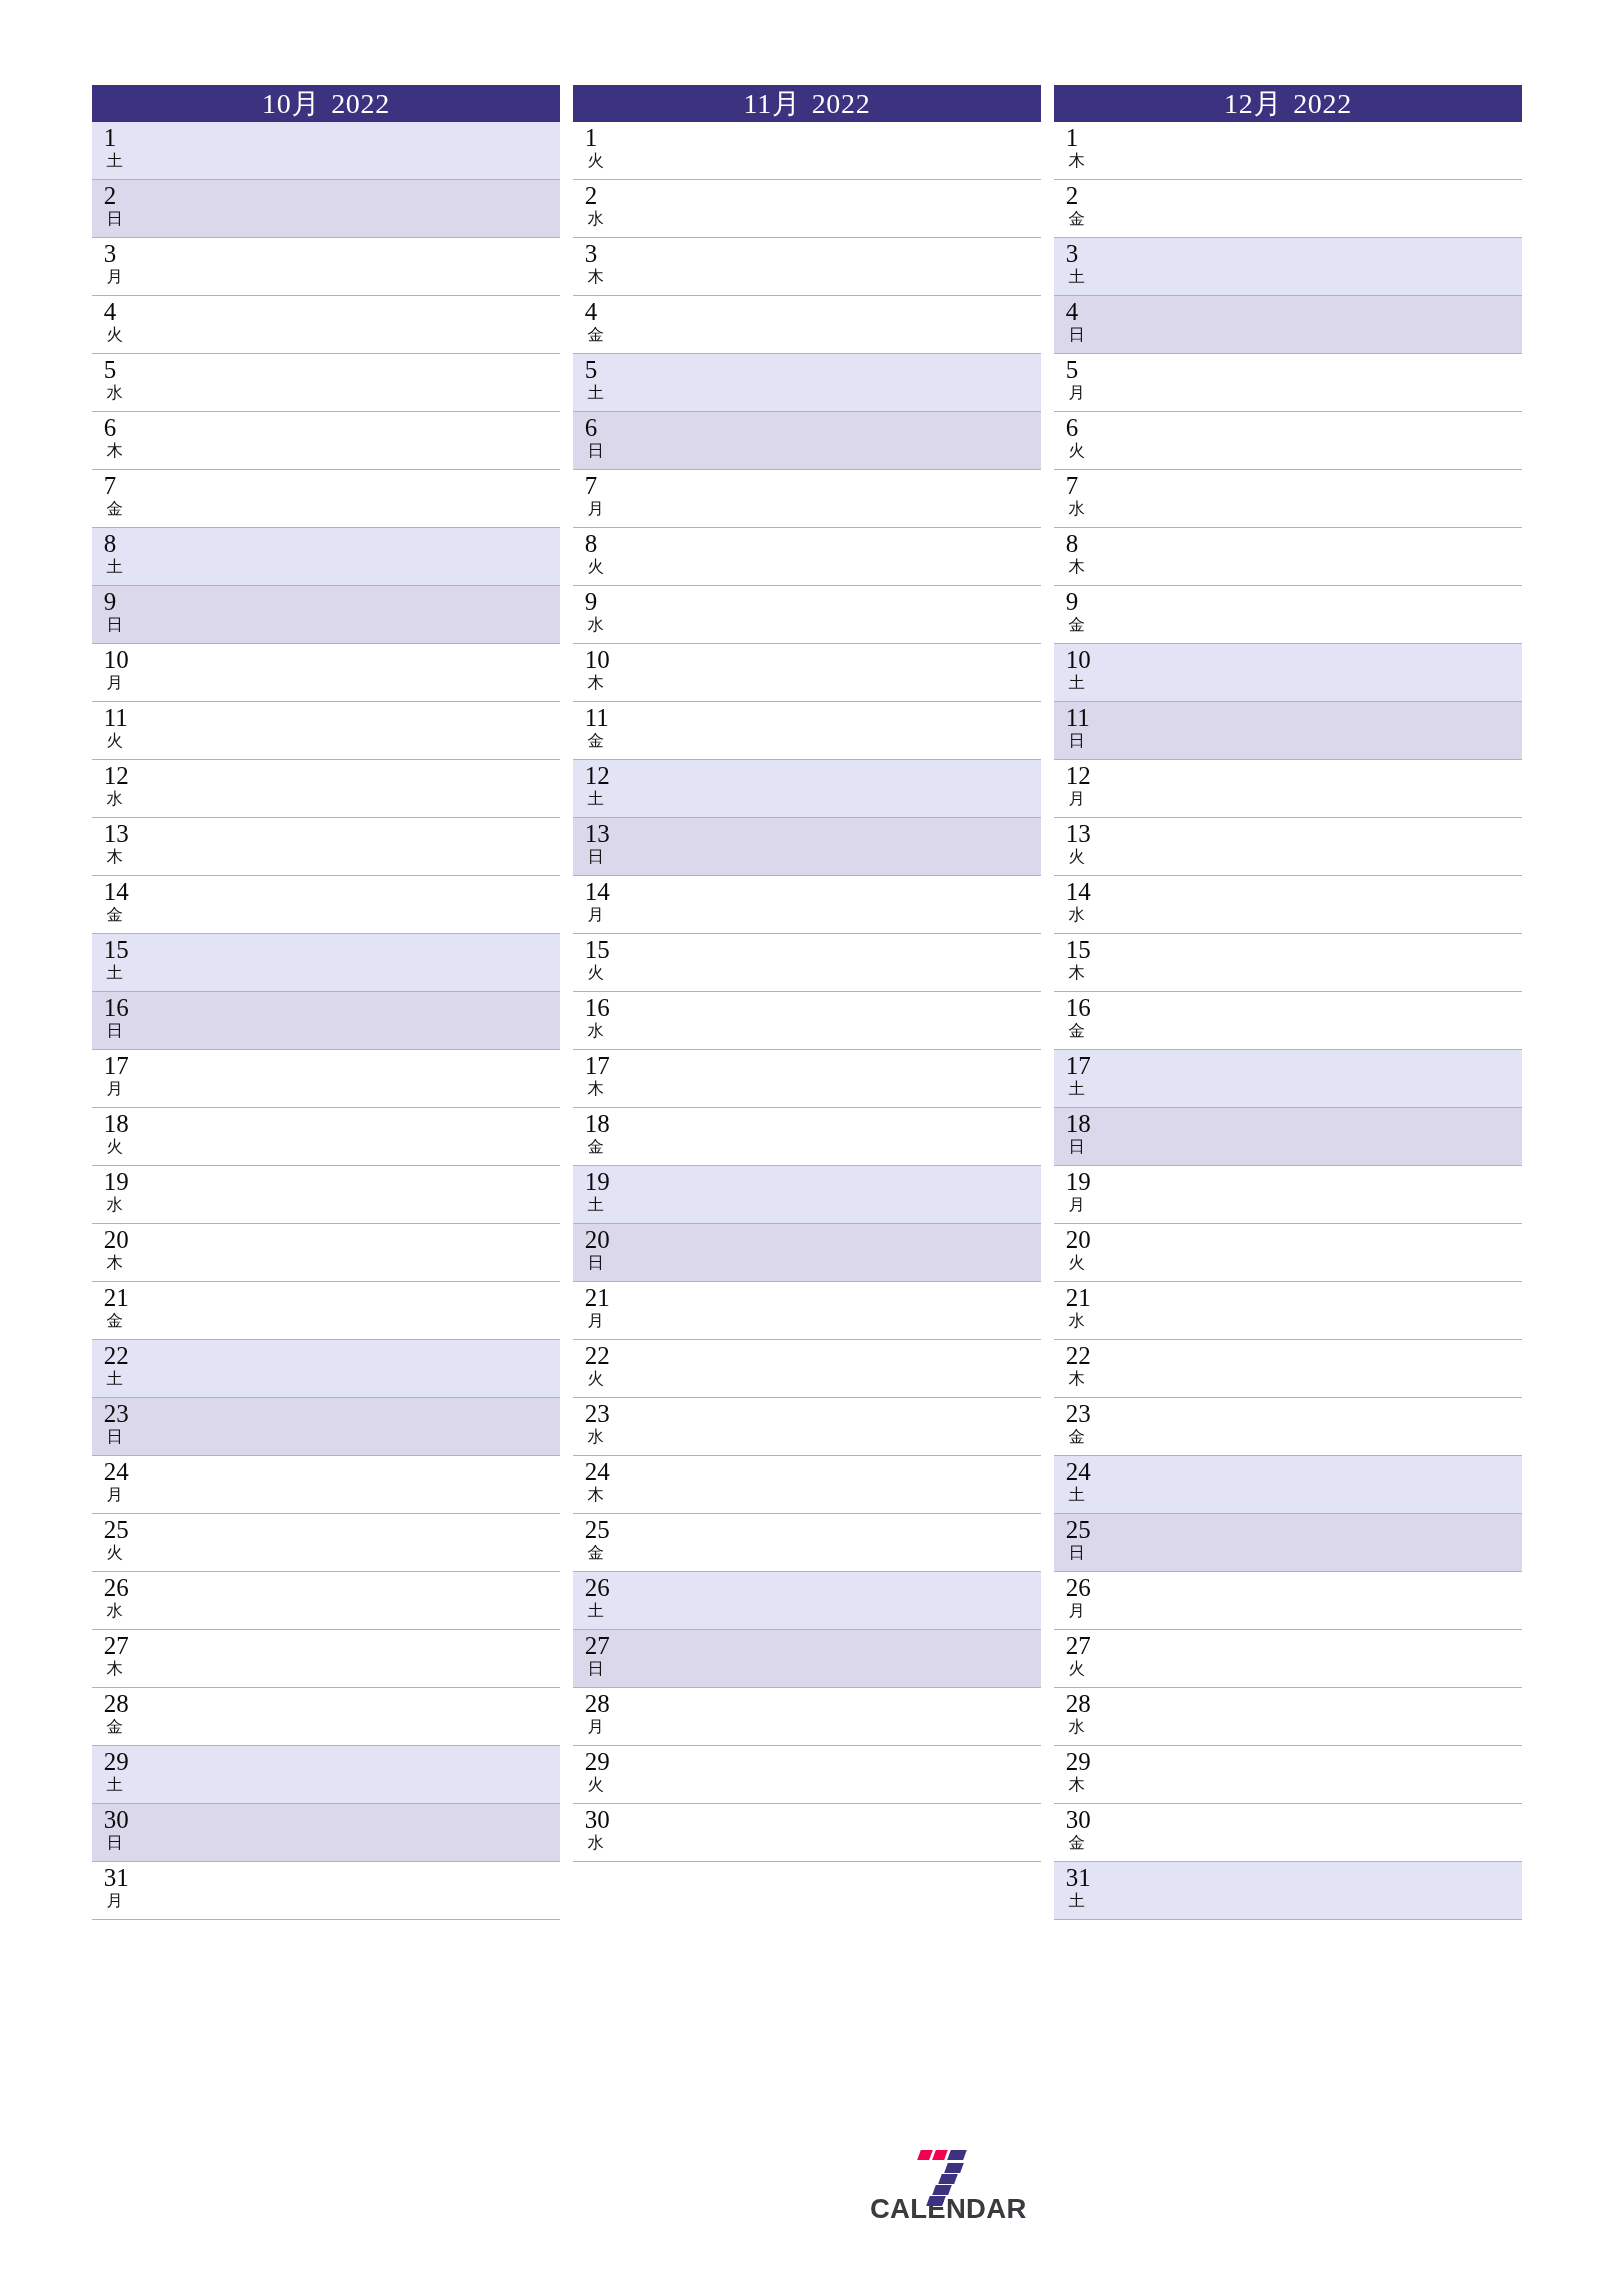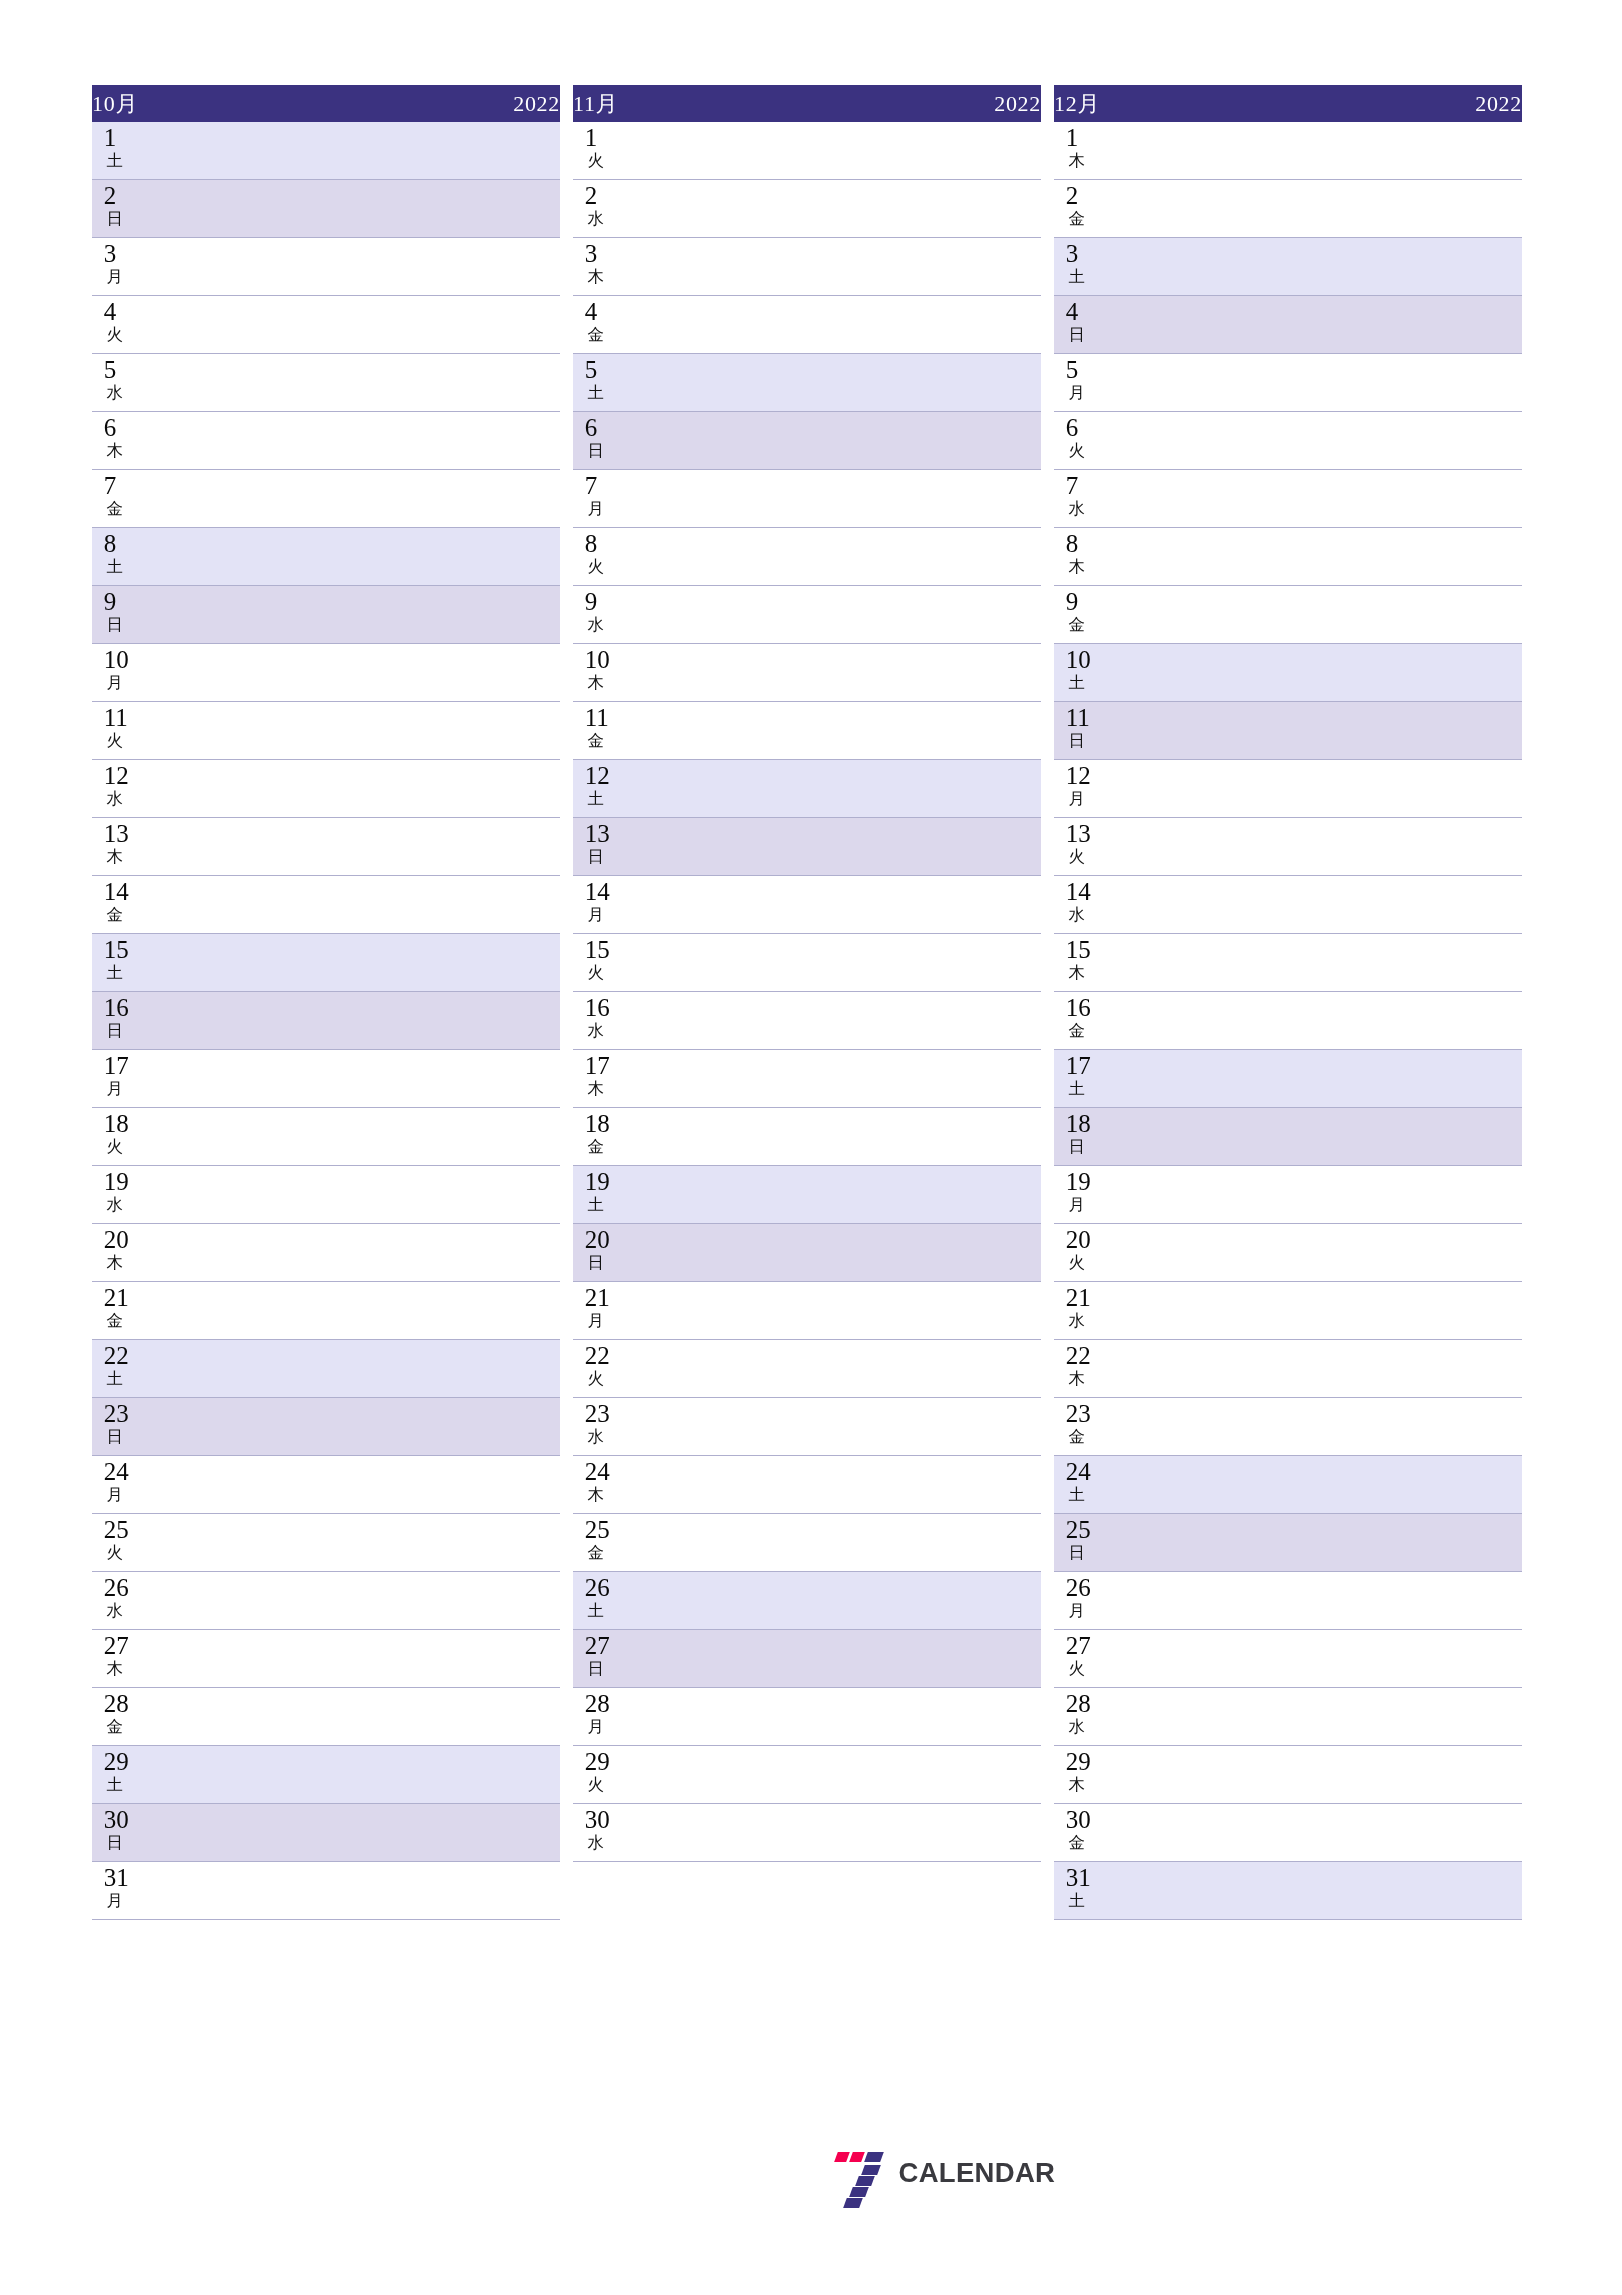--- a/index.html
+++ b/index.html
@@ -38,23 +38,23 @@
     display: flex;
     flex-direction: column;
   }
 
   .month-header {
     height: 37px;
     background: #3B3280;
     color: #ffffff;
     display: flex;
     align-items: center;
-    justify-content: space-between;
+    justify-content: center;
     font-family: "Liberation Serif", "DejaVu Serif", serif;
-    font-size: 22px;
+    font-size: 28px;
     letter-spacing: 0.7px;
     line-height: 1;
     box-sizing: border-box;
   }
   .month-header .mh-month { white-space: pre; }
   .month-header .mh-year { white-space: pre; margin-left: 11px; }
 
   .day-rows {
     display: flex;
     flex-direction: column;
@@ -89,21 +89,21 @@
   }
 
   
   .brand-logo {
     position: absolute;
     left: 832px;
     top: 2149px;
     width: 222px;
     height: 48px;
     display: flex;
-    flex-direction: row;
+    flex-direction: column;
     align-items: center;
   }
   .logo-mark {
     position: relative;
     width: 56px;
     height: 44px;
     flex: none;
   }
   .logo-mark i {
     position: absolute;

